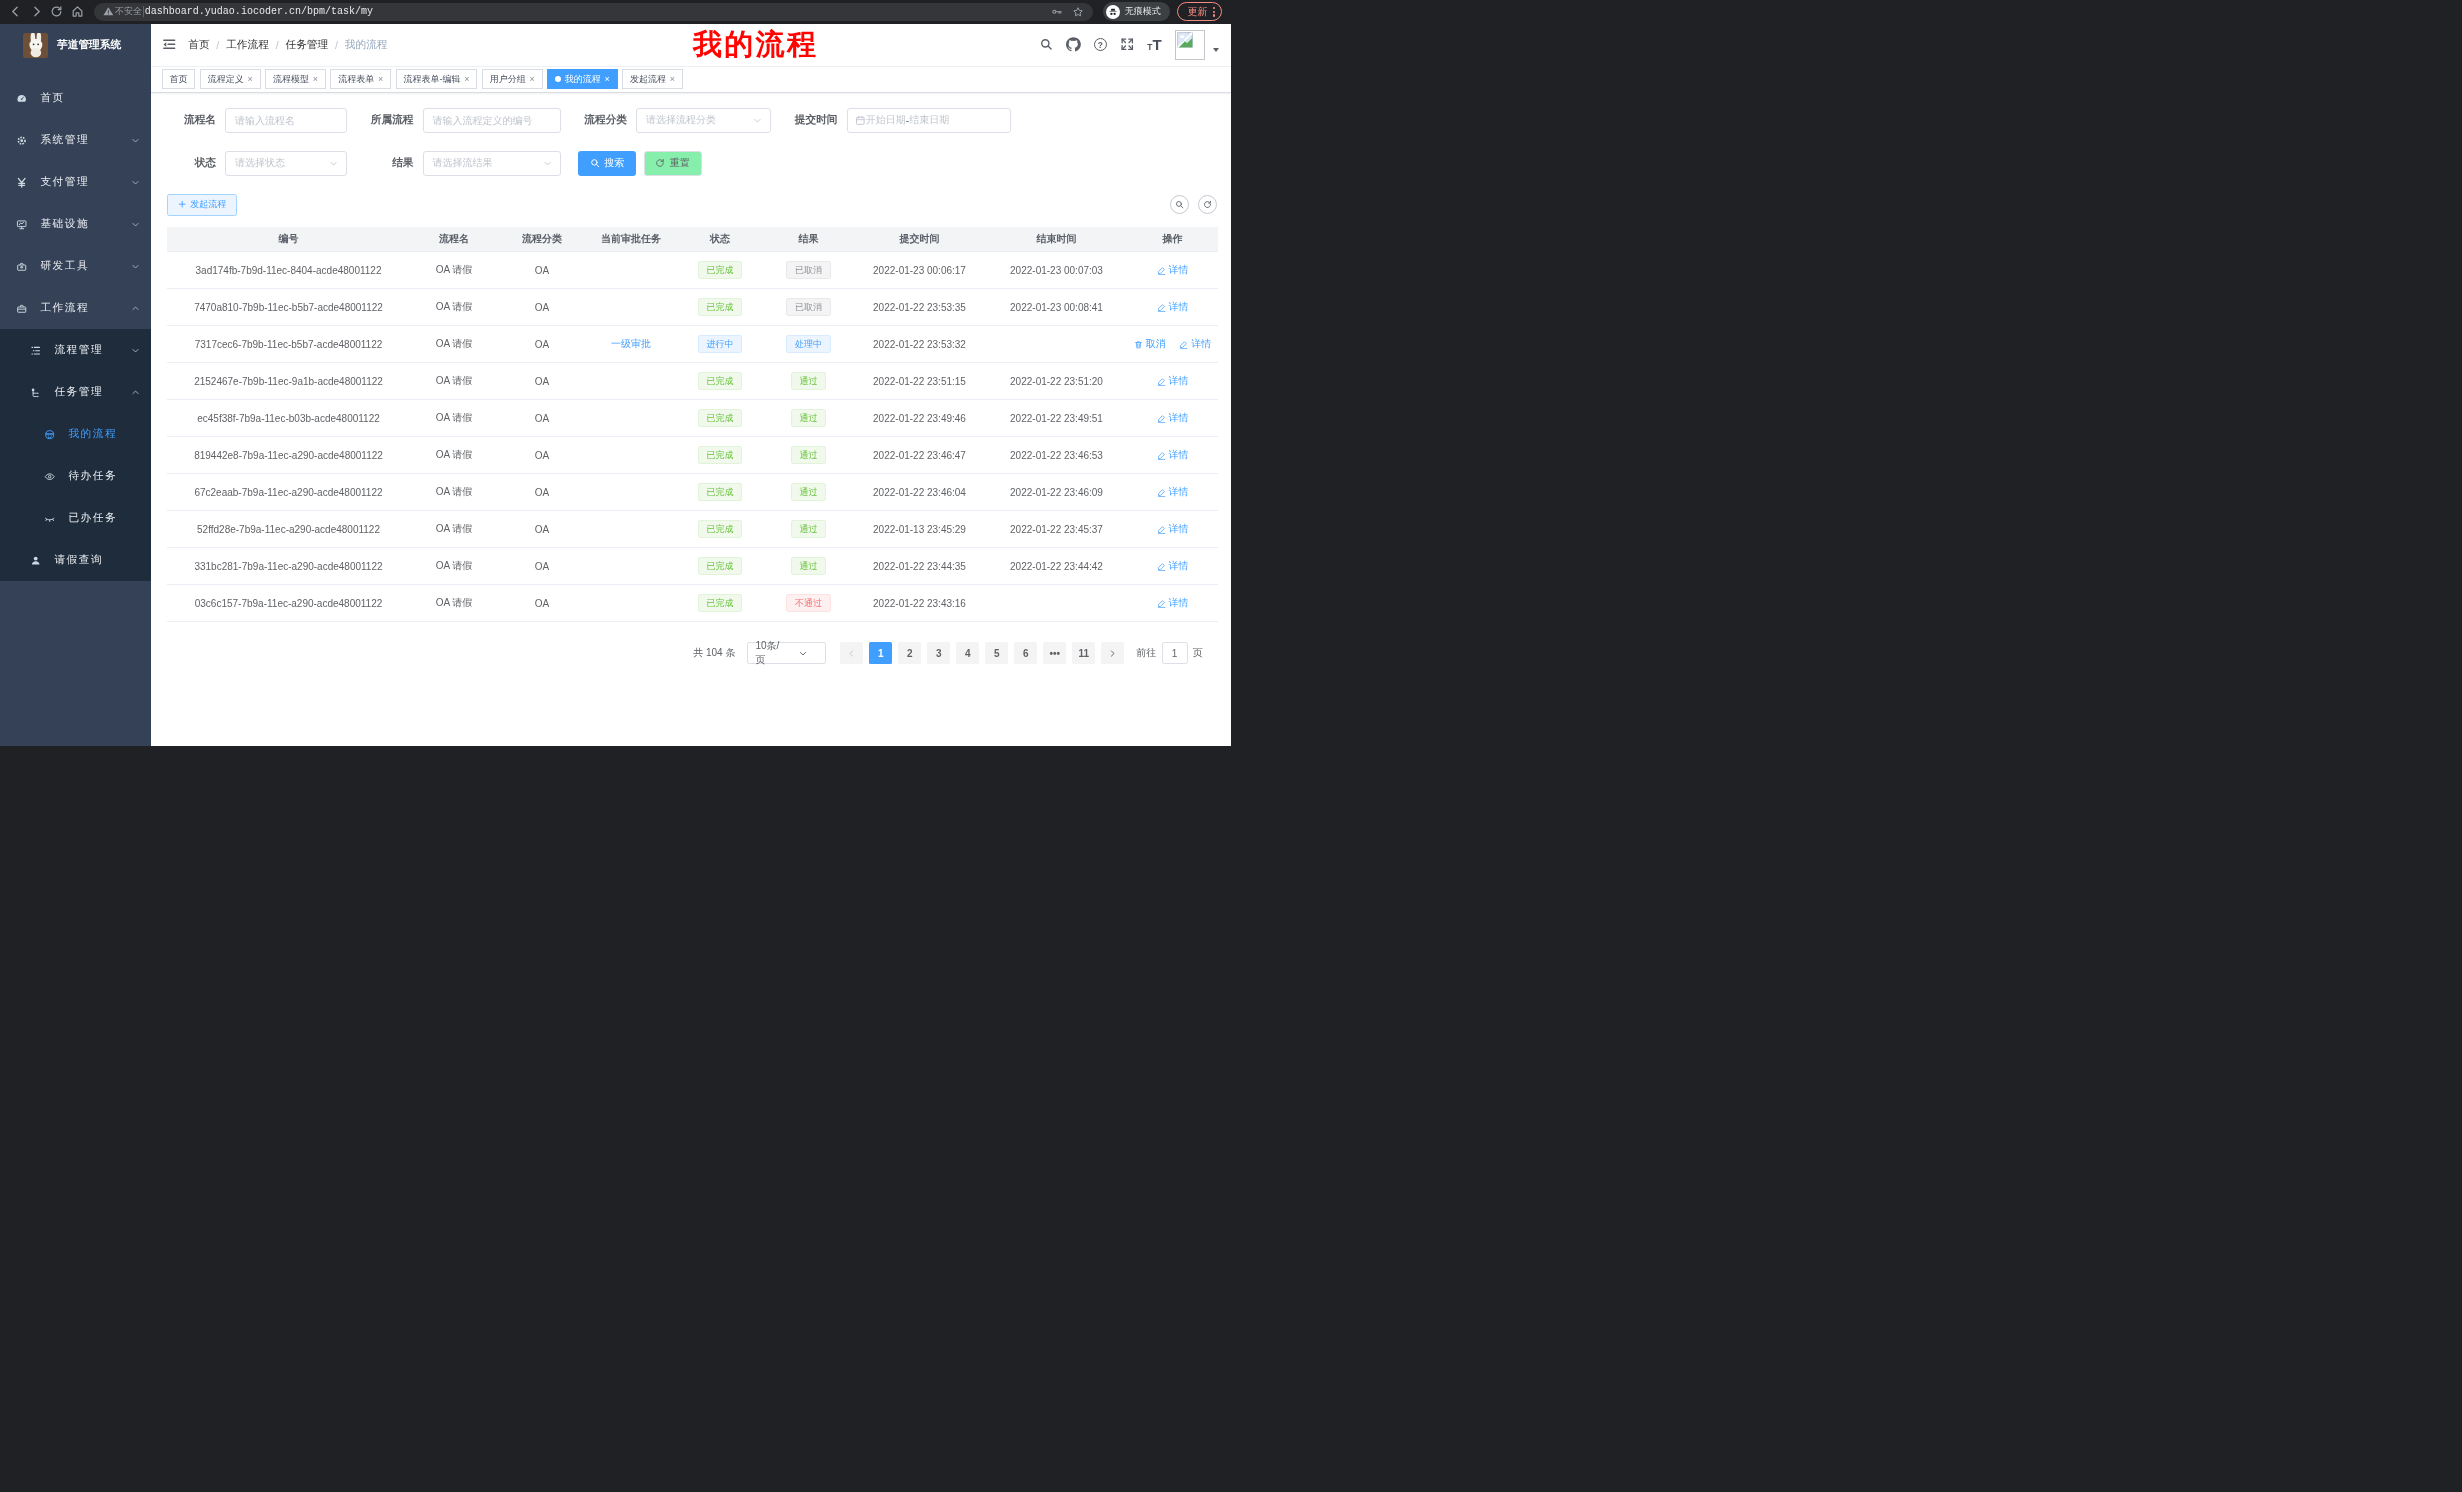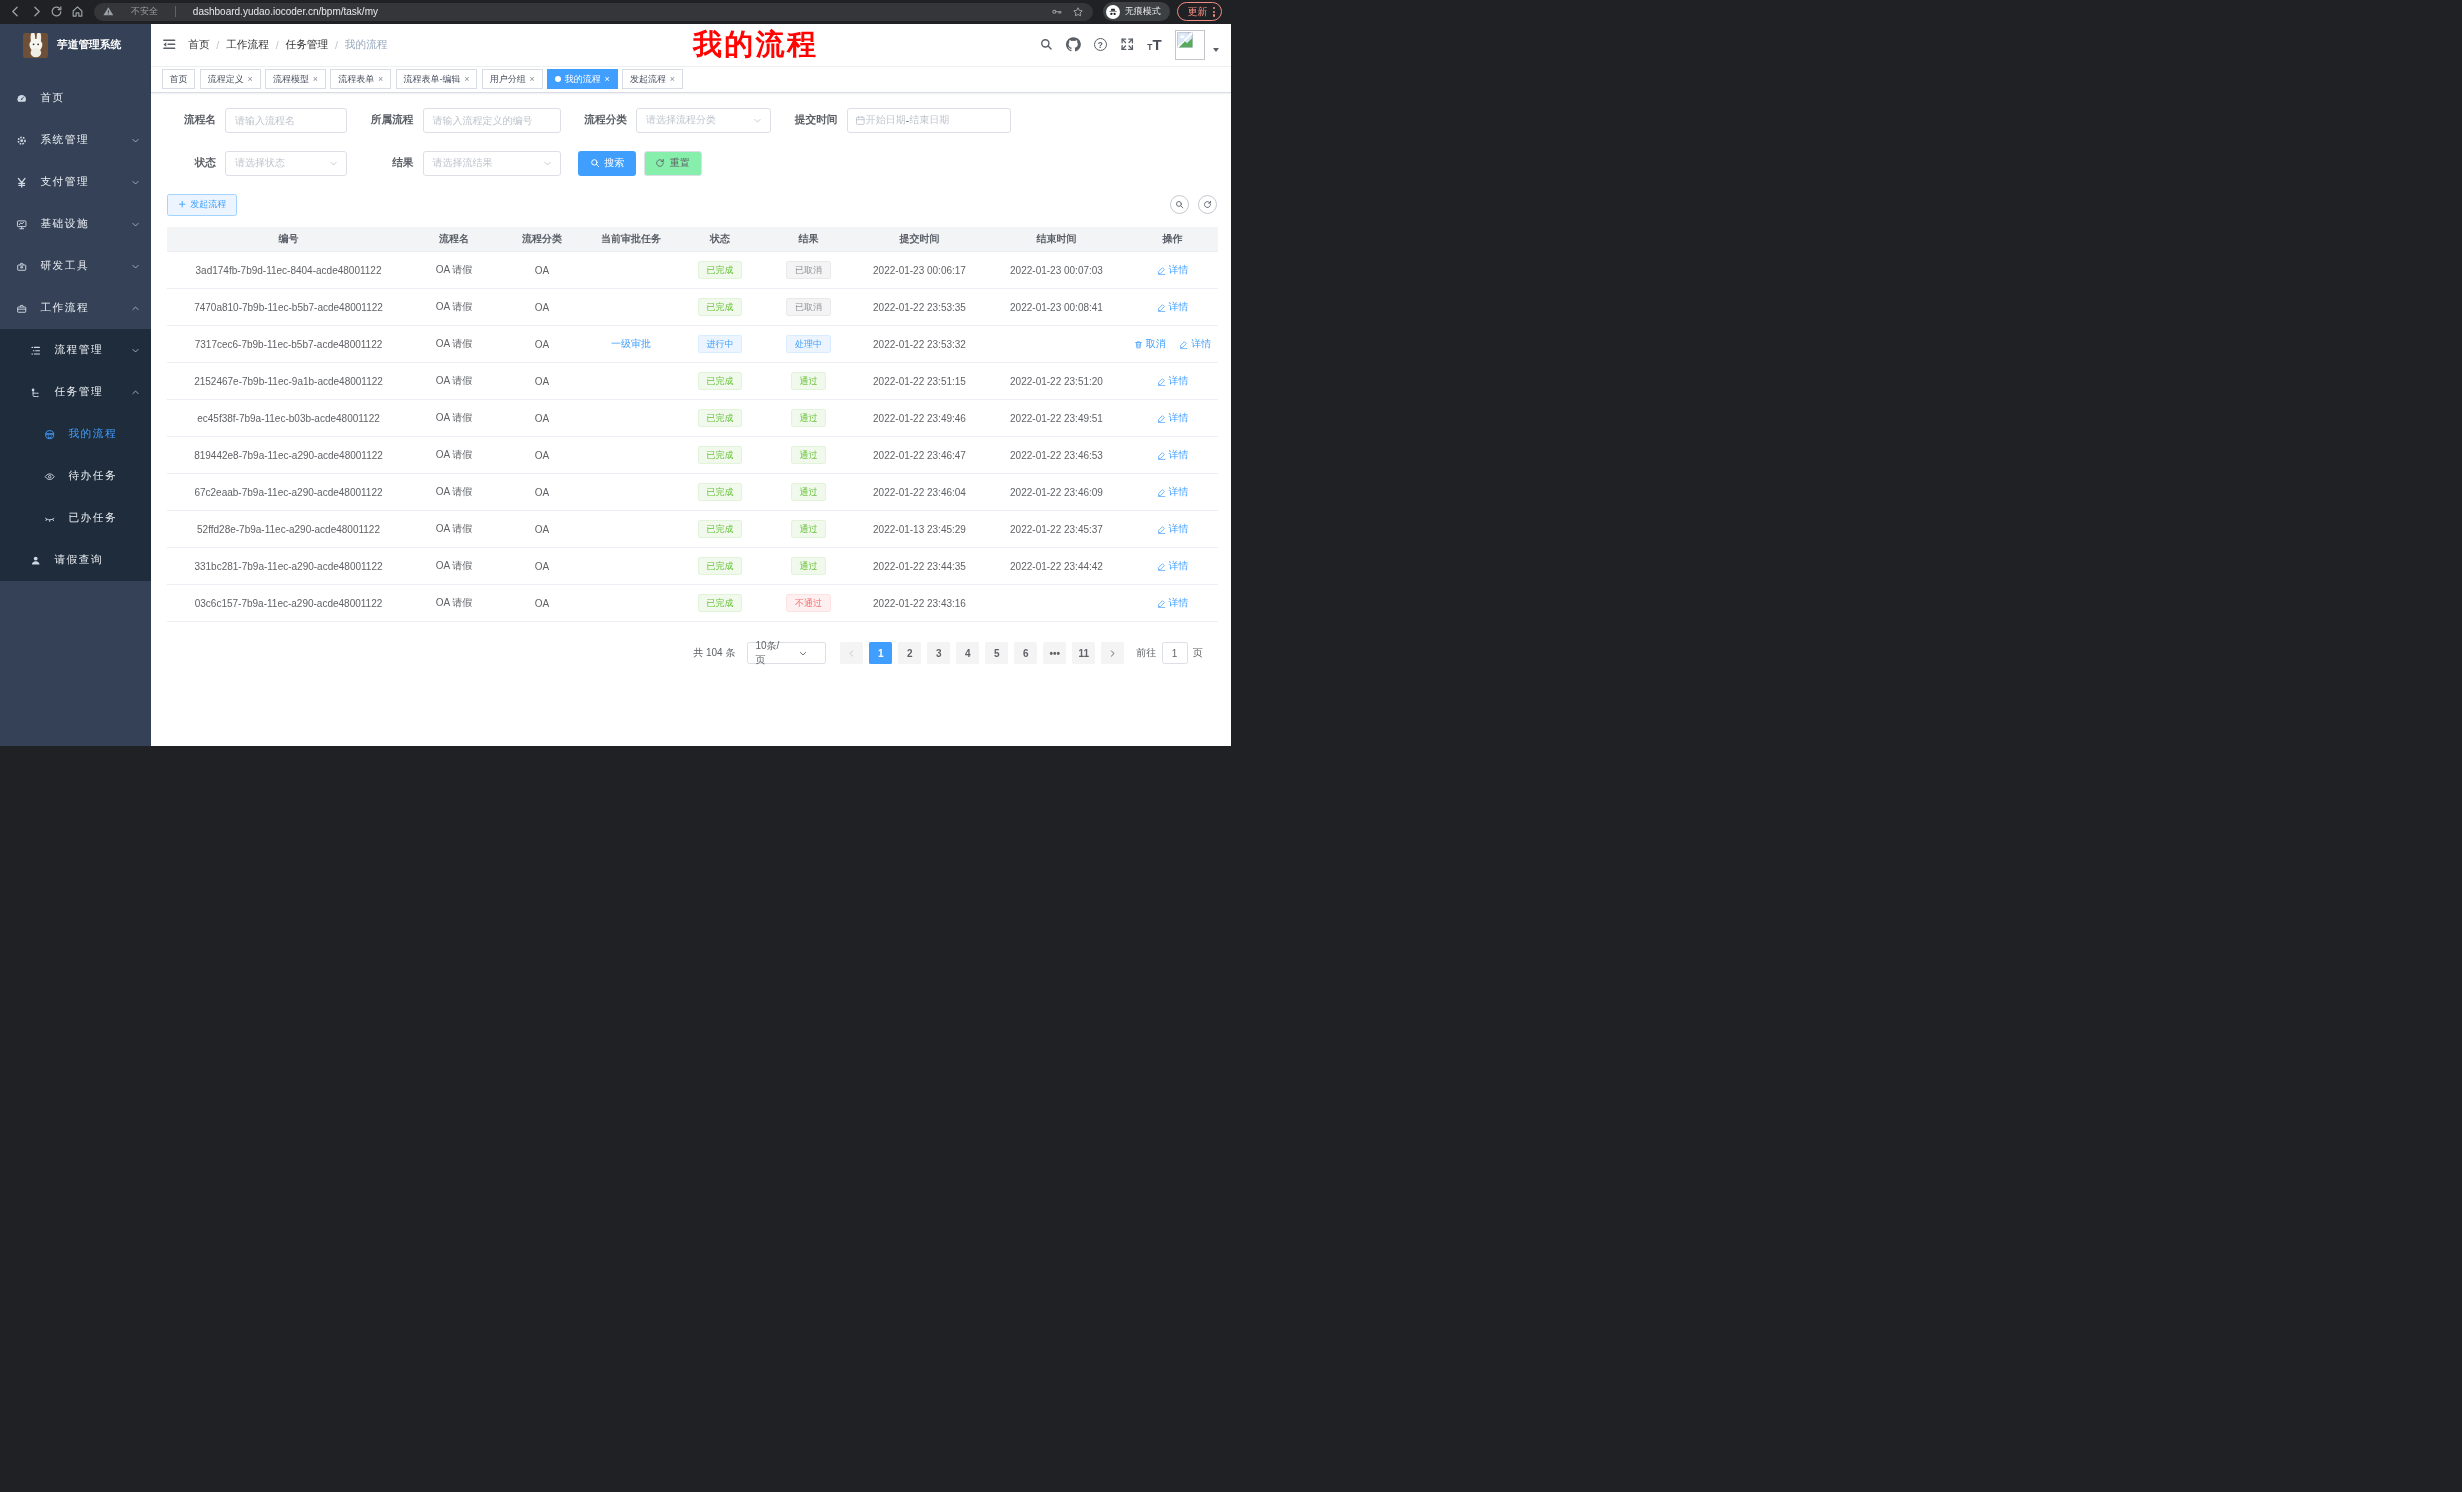--- a/index.html
+++ b/index.html
@@ -3,24 +3,24 @@
 <meta charset="utf-8">
 <style>
   * { margin:0; padding:0; box-sizing:border-box; }
   html,body { background:#202124; font-family:"Liberation Sans","DejaVu Sans",sans-serif; }
   .screen { position:relative; width:1231px; height:746px; background:#fff; overflow:hidden; }
 
   
   .browser-bar { height:23.6px; background:#202124; display:flex; align-items:center; padding:0 9px; gap:7.6px; }
   .bicon { width:13px; height:13px; color:#9aa0a6; flex:none; }
   .bicon svg { width:100%; height:100%; display:block; }
-  .url-pill { height:18px; background:#35363a; border-radius:9px; display:flex; align-items:center; flex:1; margin:0 3px; padding:0 9px; gap:17px; min-width:0; }
+  .url-pill { height:18px; background:#35363a; border-radius:9px; display:flex; align-items:center; flex:1; margin:0 3px; padding:0 9px; gap:1px; min-width:0; }
   .sec-label { color:#9aa0a6; font-size:9px; white-space:nowrap; }
   .pill-sep { width:0.8px; height:10.7px; background:#5f6368; }
-  .url-text { color:#e8eaed; font-size:10px; white-space:nowrap; overflow:hidden; flex:1; }
+  .url-text { color:#e8eaed; font-size:10px; white-space:nowrap; overflow:hidden; flex:1;font-family:Liberation Mono, monospace; }
   .pill-right { display:flex; align-items:center; gap:9px; margin-left:auto; }
   .incog-chip { height:19px; background:#3c4043; border-radius:10px; display:flex; align-items:center; gap:4.6px; padding:0 9px 0 2.3px; flex:none; }
   .incog-circ { width:14.5px; height:14.5px; background:#fff; border-radius:50%; display:flex; align-items:center; justify-content:center; }
   .incog-circ svg { width:10px; height:10px; }
   .incog-label { color:#e8eaed; font-size:9px; white-space:nowrap; }
   .update-chip { height:19px; border:0.8px solid #f28b82; border-radius:10px; display:flex; align-items:center; gap:5.3px; padding:0 6px 0 9px; color:#f28b82; font-size:10px; flex:none; }
   .vdots { display:flex; flex-direction:column; gap:1.5px; }
   .vdots i { width:2.3px; height:2.3px; border-radius:50%; background:#f28b82; }
 
   

